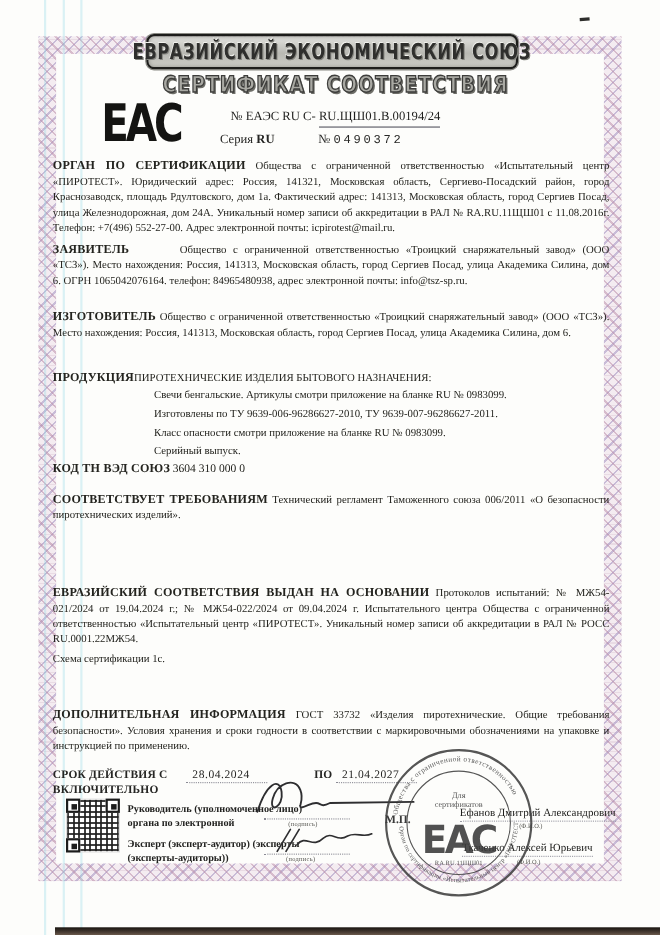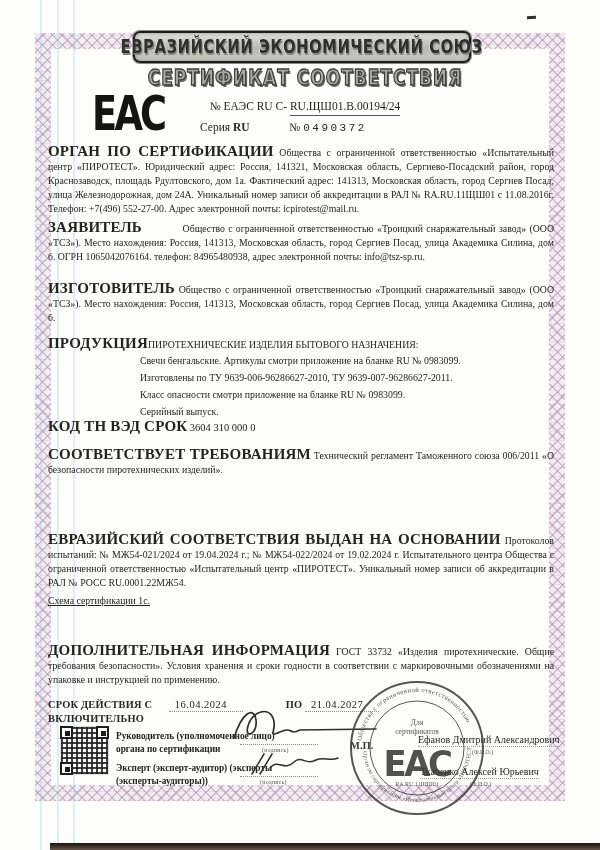--- a/index.html
+++ b/index.html
@@ -45,23 +45,23 @@
     font-size:11.5px; color:#1f1f1d; white-space:nowrap; }
   .cert-no-row .num { border-bottom:1px solid #55555f; padding-bottom:3px; }
   .series-row { position:absolute; left:200px; top:121px; font-size:11.5px; white-space:nowrap; }
   .series-row b { font-family:"Liberation Serif", serif; }
   .series-no { font-family:"Liberation Mono", monospace; letter-spacing:2.5px; font-size:11px; }
   .series-gap { display:inline-block; width:34px; }
 
   
   .sec { position:absolute; left:48px; width:506px; font-size:9.8px; line-height:13.9px;
     text-align:justify; color:#24241f; }
-  .sec b.h { font-size:15px; letter-spacing:.2px; }
+  .sec b.h { font-size:11px; letter-spacing:.2px; }
   .plines { padding-left:92px; text-align:left; line-height:17px; }
-  .scheme { margin-top:4px; text-align:left;text-decoration:underline; }
+  .scheme { margin-top:4px; text-align:left; }
 
   .validity { position:absolute; left:48px; top:699px; width:506px; font-size:10.4px; }
   .validity b { letter-spacing:.2px; }
   .vdate { font-size:10.5px; letter-spacing:.5px; border-bottom:1px dotted #8a8a94; padding:0 16px 1px 6px; }
   .v-po { margin-left:40px; }
   .incl { margin-top:3px; }
 
   
   .qr { position:absolute; left:61px; top:727px; width:47px; height:47px; background:#fff;
     background-image:
@@ -149,57 +149,57 @@
       </div>
       <div class="plines">
         <div>Свечи бенгальские. Артикулы смотри приложение на бланке RU № 0983099.</div>
         <div>Изготовлены по ТУ 9639-006-96286627-2010, ТУ 9639-007-96286627-2011.</div>
         <div>Класс опасности смотри приложение на бланке RU № 0983099.</div>
         <div>Серийный выпуск.</div>
       </div>
     </div>
 
     <p class="sec" style="top:420px; text-align:left">
-      <b class="h">КОД ТН ВЭД СРОК</b>
+      <b class="h">КОД ТН ВЭД СОЮЗ</b>
       <span style="font-size:10.5px">3604 310 000 0</span>
     </p>
 
     <p class="sec" style="top:448px">
       <b class="h">СООТВЕТСТВУЕТ ТРЕБОВАНИЯМ</b>
       <span>Технический регламент Таможенного союза 006/2011 «О безопасности пиротехнических изделий».</span>
     </p>
 
     <div class="sec" style="top:533px">
       <p>
         <b class="h">ЕВРАЗИЙСКИЙ СООТВЕТСТВИЯ ВЫДАН НА ОСНОВАНИИ</b>
-        <span>Протоколов испытаний: № МЖ54-021/2024 от 19.04.2024 г.; № МЖ54-022/2024 от 19.02.2024 г. Испытательного центра Общества с ограниченной ответственностью «Испытательный центр «ПИРОТЕСТ». Уникальный номер записи об аккредитации в РАЛ № РОСС RU.0001.22МЖ54.</span>
+        <span>Протоколов испытаний: № МЖ54-021/2024 от 19.04.2024 г.; № МЖ54-022/2024 от 09.04.2024 г. Испытательного центра Общества с ограниченной ответственностью «Испытательный центр «ПИРОТЕСТ». Уникальный номер записи об аккредитации в РАЛ № РОСС RU.0001.22МЖ54.</span>
       </p>
       <p class="scheme">Схема сертификации 1с.</p>
     </div>
 
     <p class="sec" style="top:644px">
       <b class="h">ДОПОЛНИТЕЛЬНАЯ ИНФОРМАЦИЯ</b>
       <span>ГОСТ 33732 «Изделия пиротехнические. Общие требования безопасности». Условия хранения и сроки годности в соответствии с маркировочными обозначениями на упаковке и инструкцией по применению.</span>
     </p>
 
     <div class="validity">
       <b>СРОК ДЕЙСТВИЯ С</b>
-      <span style="margin-left:14px" class="vdate">16.04.2024</span>
+      <span style="margin-left:14px" class="vdate">28.04.2024</span>
       <b class="v-po">ПО</b>
       <span class="vdate">21.04.2027</span>
       <div class="incl"><b>ВКЛЮЧИТЕЛЬНО</b></div>
     </div>
 
     <div class="qr">
       <div class="finder f-tl"></div>
       <div class="finder f-tr"></div>
       <div class="finder f-bl"></div>
     </div>
 
-    <div class="role role1">Руководитель (уполномоченное лицо) органа по сертификации</div>
+    <div class="role role1">Руководитель (уполномоченное лицо) органа по электронной</div>
     <div class="role role2">Эксперт (эксперт-аудитор) (эксперты (эксперты-аудиторы))</div>
 
     <svg class="sig-svg" style="left:228px; top:702px" width="150" height="46" viewBox="0 0 150 46">
       <path d="M6 36 C14 10 26 4 28 18 C30 32 16 38 20 24 C24 10 40 4 45 16 C50 28 38 36 52 30 C66 24 60 34 72 28 L148 27" fill="none" stroke="#2e2e30" stroke-width="1.7" stroke-linecap="round"></path>
     </svg>
     <div class="sigline" style="left:240px; top:744px; width:78px"></div>
     <div class="sig-cap" style="left:262px; top:747px">(подпись)</div>
 
     <svg class="sig-svg" style="left:246px; top:750px" width="100" height="28" viewBox="0 0 100 28">
       <path d="M6 24 L18 4 M14 24 L26 4 M24 18 C32 8 38 22 48 12 C56 5 60 16 70 10 C78 6 84 12 92 8" fill="none" stroke="#2e2e30" stroke-width="1.5" stroke-linecap="round"></path>

